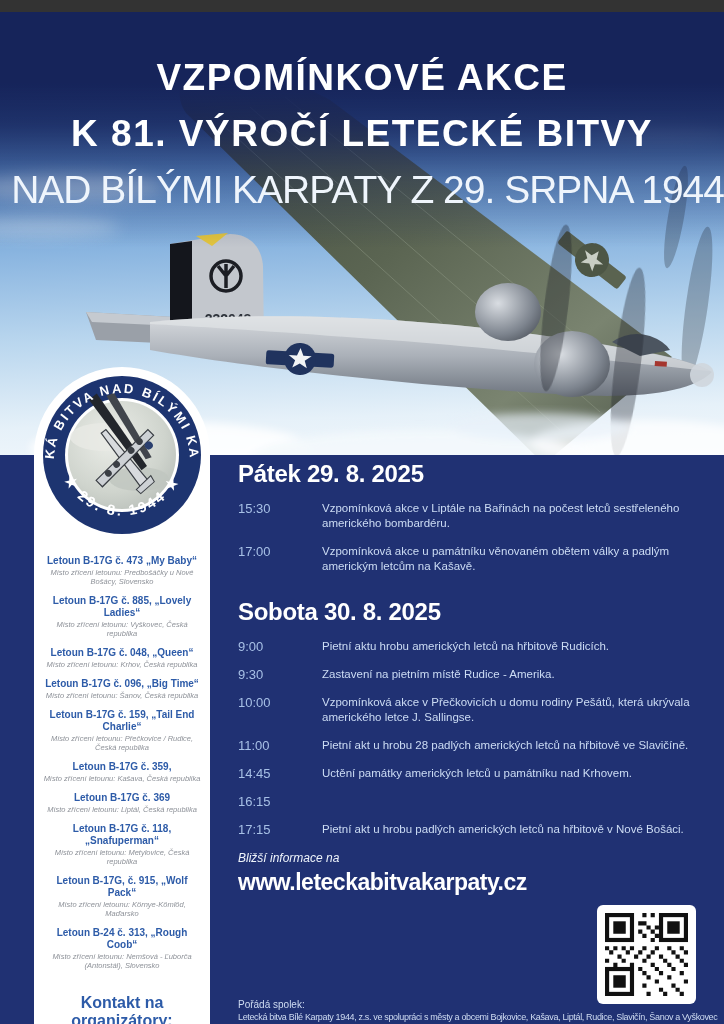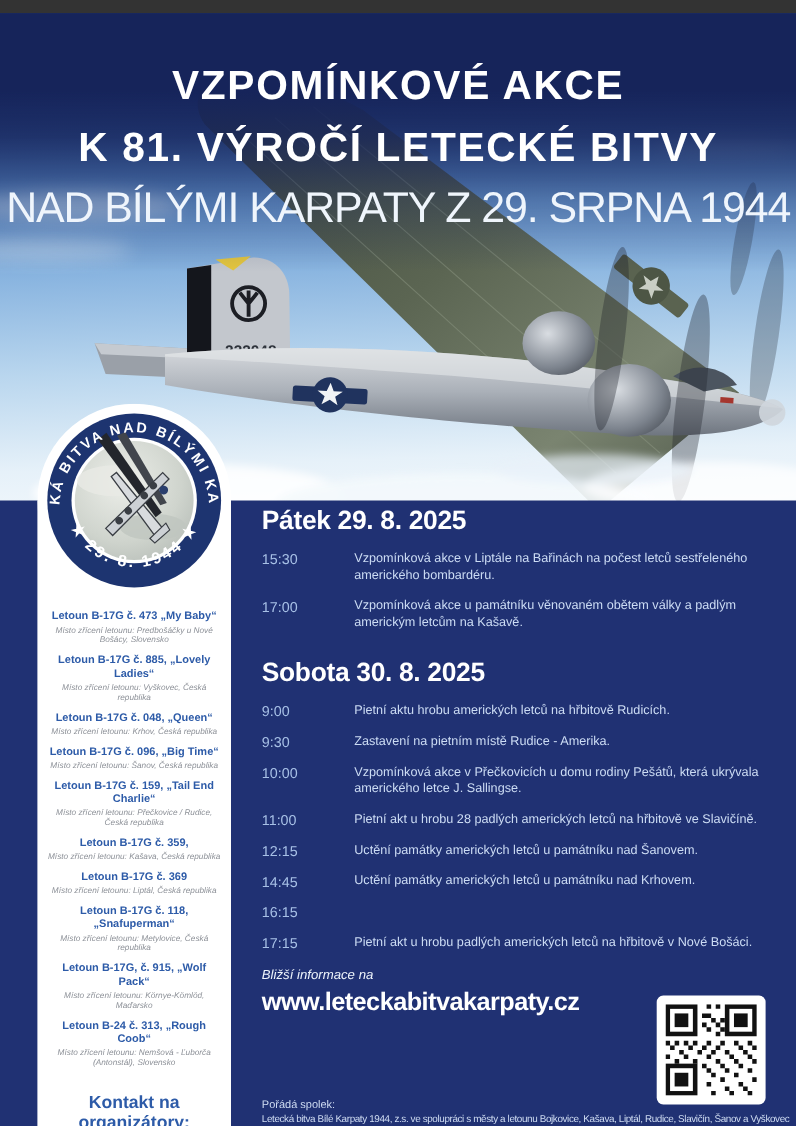--- a/index.html
+++ b/index.html
@@ -21,21 +21,21 @@
   }
   .photo-svg{position:absolute;left:0;top:0;}
   .header-fade{
     position:absolute;left:0;top:0;width:724px;height:235px;
     background:linear-gradient(180deg,var(--navy) 0%,var(--navy) 30%,
       rgba(22,36,90,.82) 48%,rgba(22,36,90,.32) 72%,rgba(22,36,90,0) 100%);
   }
   
   .titles{position:absolute;left:0;top:38px;width:724px;text-align:center;color:#fff;}
   .title-b{font-weight:bold;font-size:37px;line-height:56px;letter-spacing:1.5px;}
-  .title-l{font-weight:normal;font-size:39px;line-height:56px;letter-spacing:-1px;color:#eff5fc;}
+  .title-l{font-weight:normal;font-size:39px;line-height:56px;letter-spacing:-1px;color:#eff5fc;text-align:right;}
   
   .bottom-panel{position:absolute;left:0;top:443px;width:724px;height:581px;background:var(--panel);}
   
   .sidebar{
     position:absolute;left:34px;top:443px;width:176px;height:581px;
     background:#fff;text-align:center;
   }
   .aircraft-list{margin-top:100px;padding:0 8px;}
   .aircraft{margin-bottom:9px;}
   .aircraft .name{font-size:10px;font-weight:bold;color:var(--blue-name);line-height:12px;}
@@ -295,24 +295,20 @@
     </div>
     <div class="row">
       <div class="time">10:00</div>
       <div class="desc">Vzpomínková akce v Přečkovicích u domu rodiny Pešátů, která ukrývala amerického letce J. Sallingse.</div>
     </div>
     <div class="row">
       <div class="time">11:00</div>
       <div class="desc">Pietní akt u hrobu 28 padlých amerických letců na hřbitově ve Slavičíně.</div>
     </div>
     <div class="row">
-      <div class="time">12:15</div>
-      <div class="desc">Uctění památky amerických letců u památníku nad Šanovem.</div>
-    </div>
-    <div class="row">
       <div class="time">14:45</div>
       <div class="desc">Uctění památky amerických letců u památníku nad Krhovem.</div>
     </div>
     <div class="row">
       <div class="time">16:15</div>
     </div>
     <div class="row">
       <div class="time">17:15</div>
       <div class="desc">Pietní akt u hrobu padlých amerických letců na hřbitově v Nové Bošáci.</div>
     </div>
@@ -353,16 +349,16 @@
                  M36,56h4v4h-4z M52,56h4v4h-4z M72,56h4v4h-4z
                  M40,60h4v4h-4z M60,60h4v4h-4z M76,64h4v4h-4z M48,64h4v4h-4z
                  M36,68h4v4h-4z M64,68h4v4h-4z M52,72h4v4h-4z M68,72h4v4h-4z
                  M40,76h4v4h-4z M56,76h4v4h-4z M72,76h4v4h-4z"></path>
       </g>
     </svg>
   </div>
 
   <div class="footer">
     <div class="label">Pořádá  spolek:</div>
-    <div class="line">Letecká bitva Bílé Karpaty 1944, z.s. ve spolupráci s městy a letounu Bojkovice, Kašava, Liptál, Rudice, Slavičín, Šanov a Vyškovec</div>
+    <div class="line">Letecká bitva Bílé Karpaty 1944, z.s. ve spolupráci s městy a obcemi Bojkovice, Kašava, Liptál, Rudice, Slavičín, Šanov a Vyškovec</div>
   </div>
 
 </div>
 
 </body></html>

